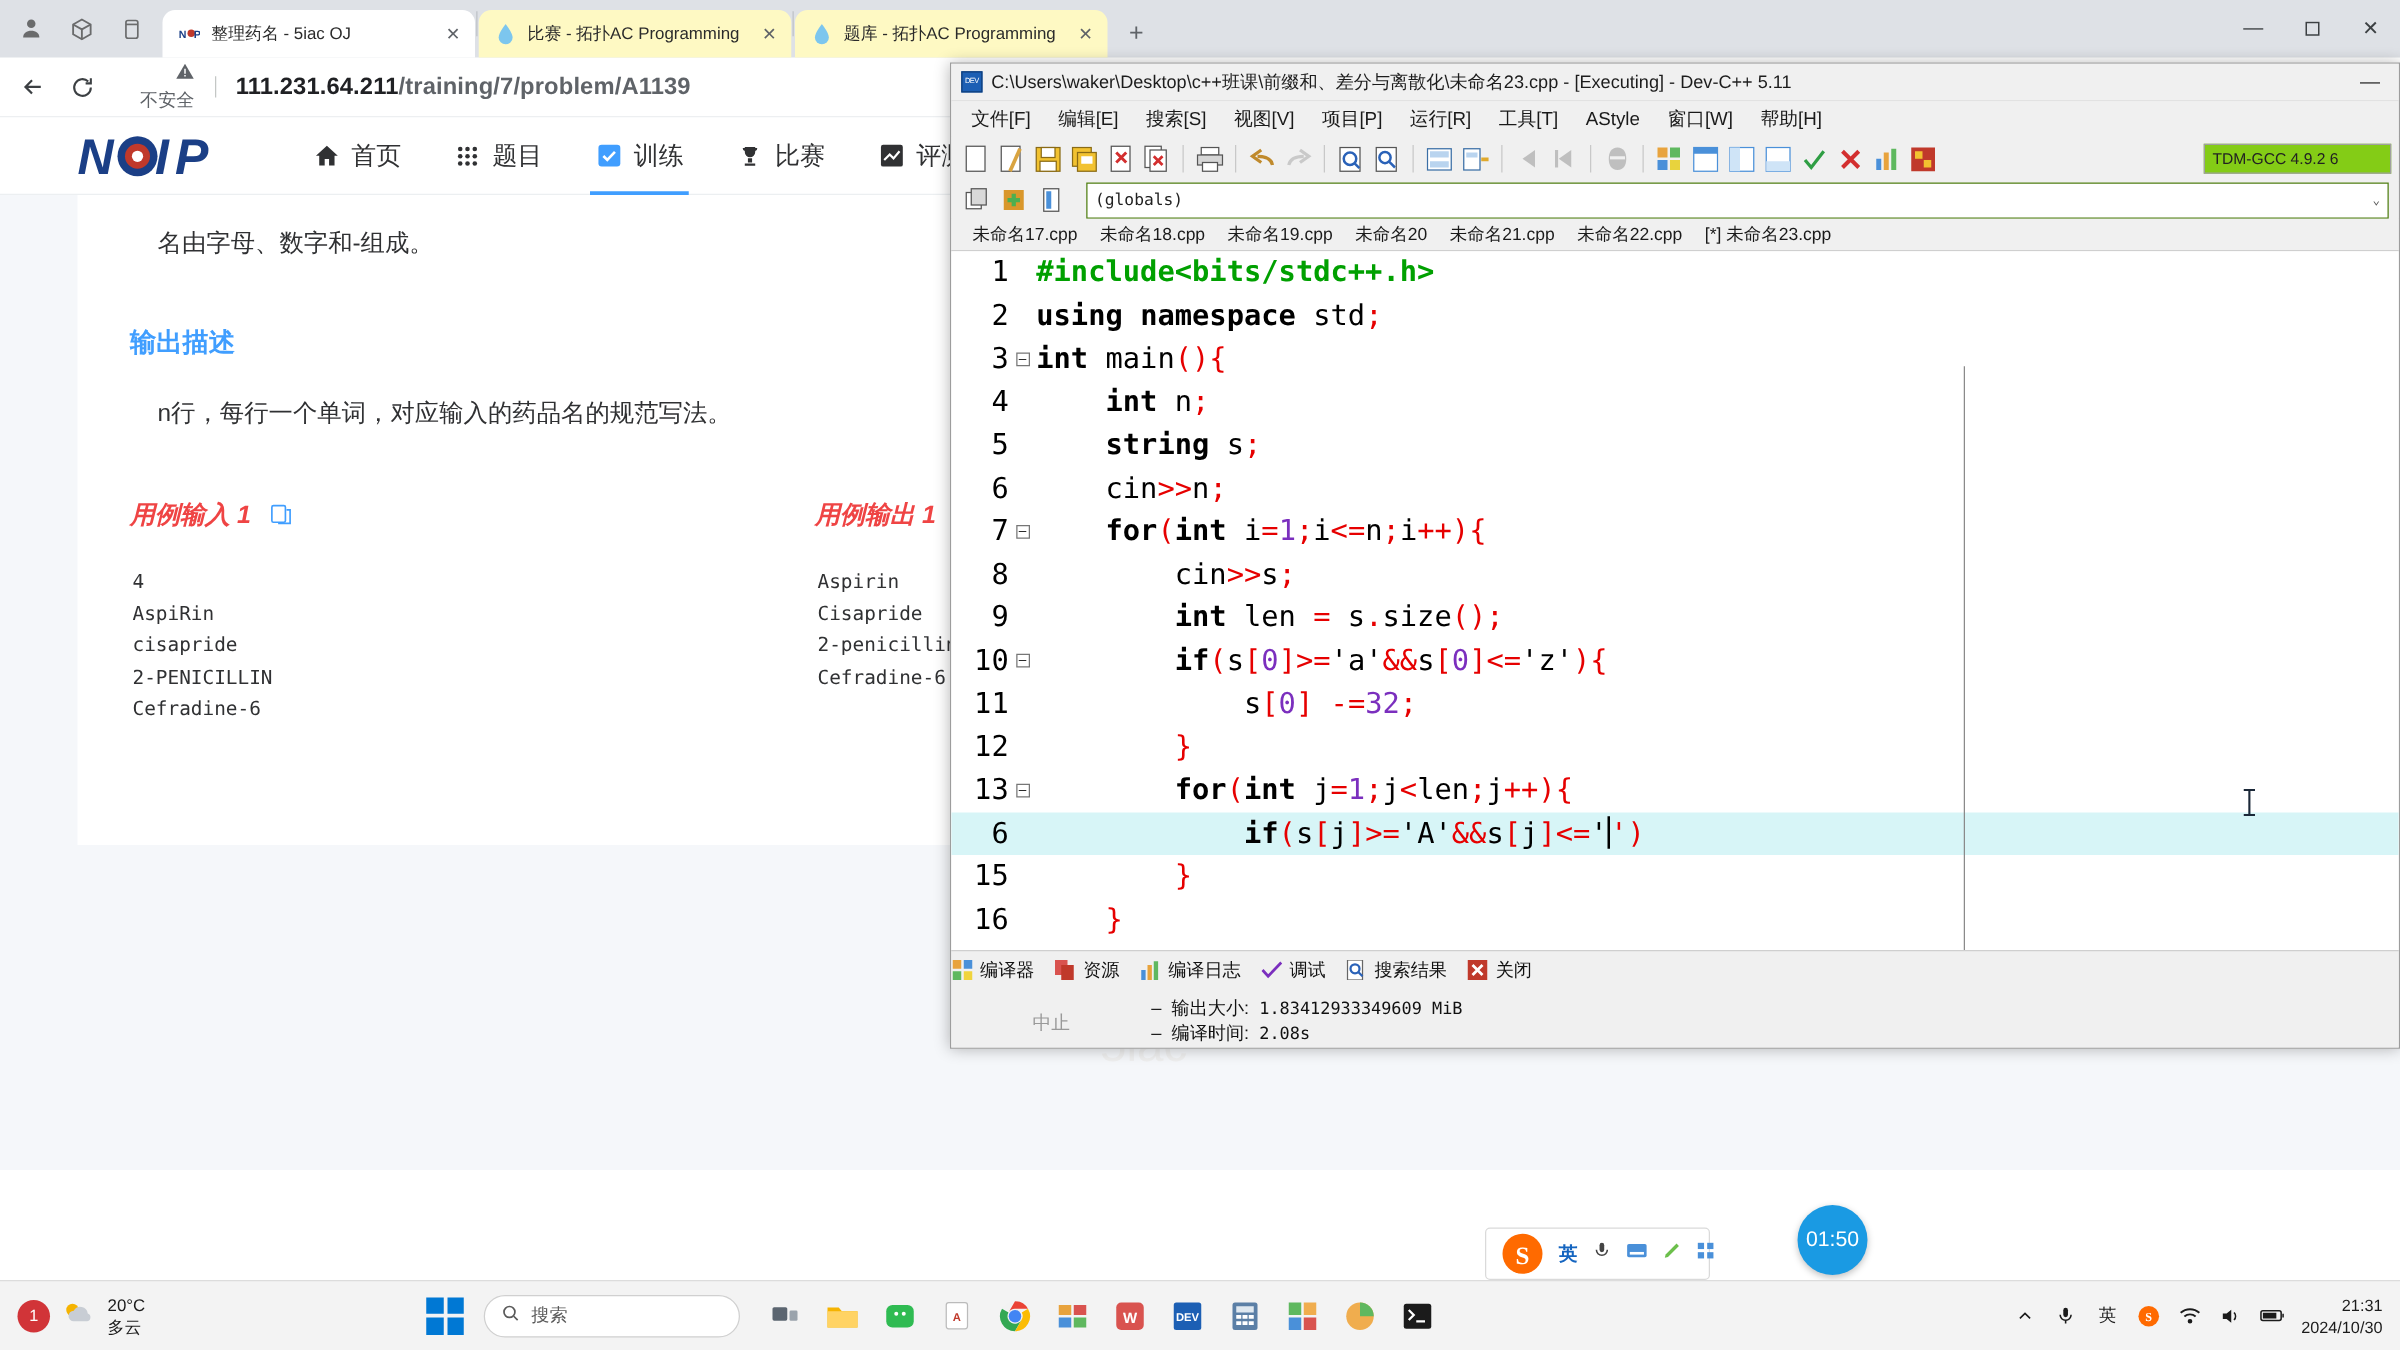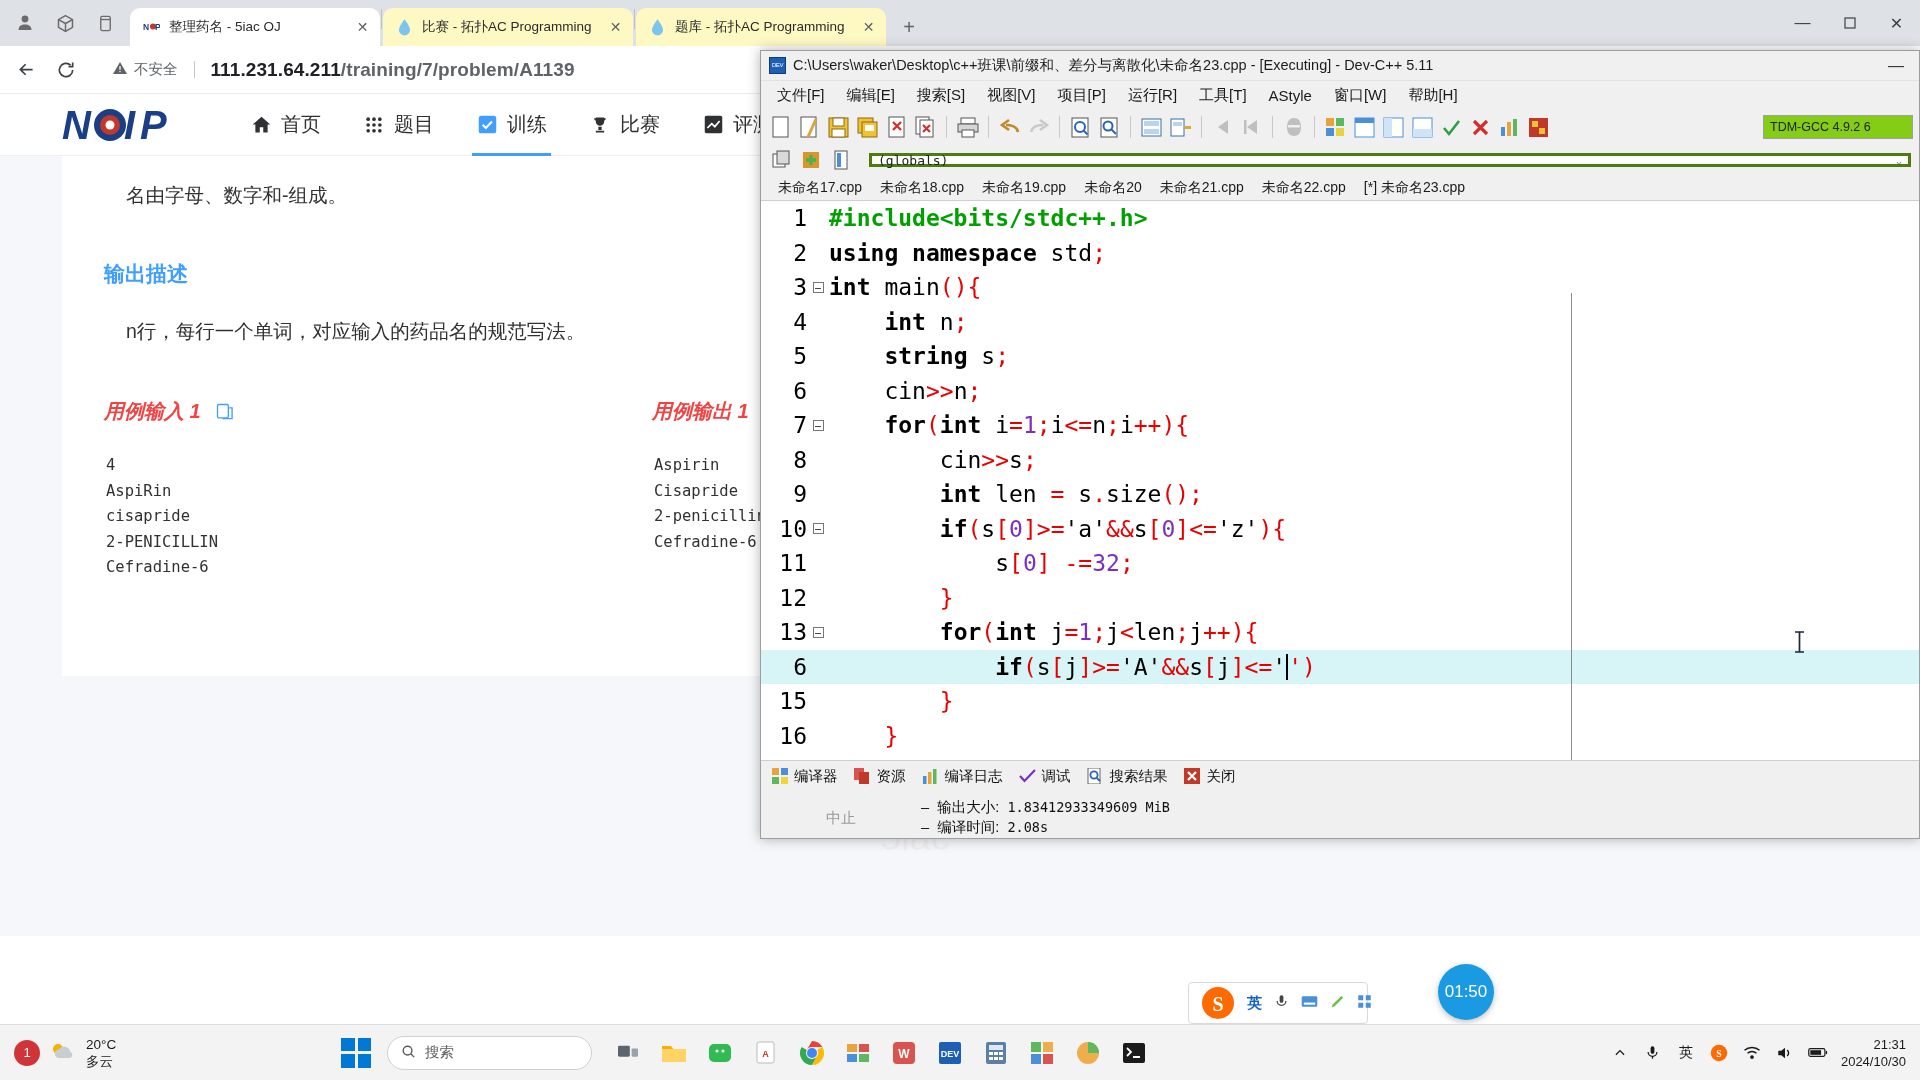--- a/index.html
+++ b/index.html
@@ -55,21 +55,21 @@
   }
   .tbicon {
     width: 36px; height: 36px; border-radius: 50%;
     display: flex; align-items: center; justify-content: center; color: #5f6368;
   }
   .omnibox {
     flex: 1; height: 34px; background: #ffffff;
     display: flex; align-items: center; gap: 8px;
     padding: 0 14px; margin-left: 10px; font-size: 15.5px;
   }
-  .omnibox .notsecure { display: flex; align-items: flex-start; gap: 6px; color: #5f6368; font-size: 14.5px; }
+  .omnibox .notsecure { display: flex; align-items: flex-end; gap: 6px; color: #5f6368; font-size: 14.5px; flex-direction: column; }
   .om-sep { width: 1px; height: 17px; background: #c4c7c5; margin: 0 8px; }
   .om-url { color: #202124; font-size: 19px; letter-spacing: .1px; font-weight: bold; }
   .om-url .dim { color: #5f6368; }
 
   
   .page { position: absolute; left:0; right:0; top: 94px; bottom: 56px; background: #ffffff; overflow: hidden; }
   .site-header {
     height: 62px; background: #ffffff; display: flex; align-items: center;
     padding: 0 0 0 62px; gap: 34px; border-bottom: 1px solid #eceff1;
   }
@@ -135,22 +135,22 @@
   .tbtn svg { display:block; }
   .tsep2 { width: 1px; height: 22px; background: #c8c8c8; margin: 0 5px; }
   .gcc-box {
     margin-left: auto; margin-right: 6px; width: 150px; height: 24px;
     border: 1px solid #a0a0a0; background:#84cc16; font-size: 12.5px; color:#222;
     display:flex; align-items:center; padding-left:6px; overflow:hidden; white-space:nowrap;
   }
 
   .dv-toolbar2 { height: 30px; display:flex; align-items:center; padding-left:6px; gap: 3px; background:#f0f0f0;}
   .globals-box {
-    margin-left: 12px; flex: 1; margin-right: 8px; height: 14px; background: #fff;
-    border: 3px solid #4d7c0f; display: flex; align-items: center; padding: 0 6px;
+    margin-left: 12px; flex: 1; margin-right: 8px; height: 29px; background: #fff;
+    border: 1px solid #4d7c0f; display: flex; align-items: center; padding: 0 6px;
     font-family: "DejaVu Sans Mono", "Liberation Mono", monospace; font-size: 13px; color: #222;
   }
   .globals-box .arrow { margin-left: auto; font-size: 10px; color: #555; }
 
   .dv-filetabs {
     height: 26px; background: #f0f0f0; display: flex; align-items: center;
     padding-left: 8px; gap: 0px; border-bottom: 1px solid #cfcfcf; overflow:hidden;
   }
   .dv-filetabs span { font-size: 14px; color: #1a1a1a; padding: 0 9px; white-space: nowrap; }
 
@@ -176,21 +176,21 @@
   .k { color:#000; font-weight: bold; }       
   .p { color:#e60000; }                        
   .n { color:#7b2fbe; }                        
   .s { color:#000; }                           
   .c { color:#00a000; font-weight:bold; }      
   .vline { position:absolute; width:1px; background:#8a8a8a; left:72px; }
   .caret { display:inline-block; width:2px; height:26px; background:#000; vertical-align:-5px; }
   .ibeam { position:absolute; left:1032px; top:430px; width:13px; height:22px; }
 
   .dv-bottom { height: 78px; background:#f0f0f0; border-top:1px solid #cfcfcf; position: relative; }
-  .bt-tabs { height: 30px; display: flex; align-items: center; gap: 16px; padding-left: 10px; }
+  .bt-tabs { height: 30px; display: flex; align-items: center; gap: 16px; }
   .bt-tab { display:flex; align-items:center; gap:6px; font-size:14.5px; color:#111; }
   .bt-tab .bi { width: 17px; height: 17px; display:flex; align-items:center; justify-content:center; }
   .bt-log {
     display: flex; align-items: flex-start; padding: 6px 0 0 0; font-size: 13.5px;
     font-family: "DejaVu Sans Mono","Liberation Mono",monospace; color:#111;
   }
   .bt-abort { width: 160px; text-align:center; font-size: 15px; color:#999; font-family:"Liberation Sans",sans-serif; padding-top:12px;}
   .bt-lines { line-height: 20px; }
   .bt-lines .lbl { font-family: "Liberation Sans", sans-serif; font-size:14.5px;margin-top:46px; }
 

